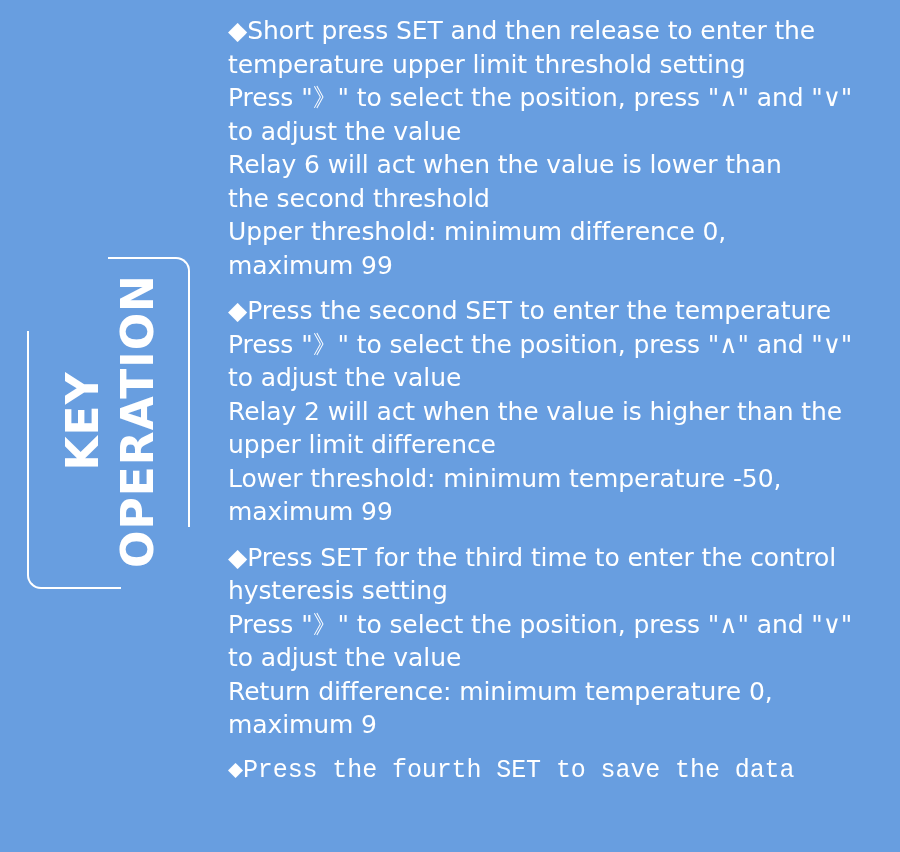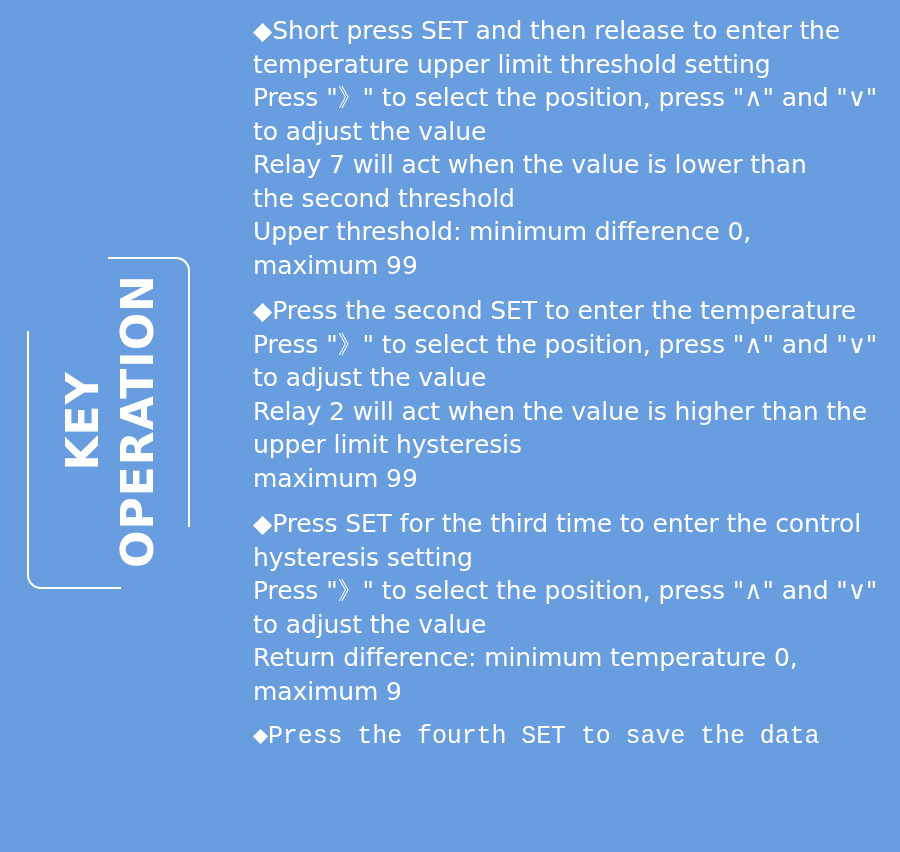--- a/index.html
+++ b/index.html
@@ -88,21 +88,20 @@
     margin-bottom: 12px;
   }
   .block:last-child { margin-bottom: 0; font-family: Liberation Mono, monospace; }
 
   .line {
     color: #ffffff;
     font-size: 25px;
     line-height: 33.5px;
     white-space: pre-wrap;
     letter-spacing: -0.1px;
-    margin-left: 25px;
   }
   .line.bulleted {
     text-indent: 0;
   }
 </style>
 </head>
 <body>
 
 <div class="page">
 
@@ -117,32 +116,33 @@
     </div>
   </div>
 
   <div class="content">
 
     <div class="block">
       <div class="line bulleted">◆Short press SET and then release to enter the</div>
       <div class="line">temperature upper limit threshold setting</div>
       <div class="line">Press "》" to select the position, press "∧" and "∨"</div>
       <div class="line">to adjust the value</div>
-      <div class="line">Relay 7 will act when the value is lower than</div>
+      <div class="line">Relay 6 will act when the value is lower than</div>
       <div class="line">the second threshold</div>
       <div class="line">Upper threshold: minimum difference 0,</div>
       <div class="line">maximum 99</div>
     </div>
 
     <div class="block">
       <div class="line bulleted">◆Press the second SET to enter the temperature</div>
       <div class="line">Press "》" to select the position, press "∧" and "∨"</div>
       <div class="line">to adjust the value</div>
       <div class="line">Relay 2 will act when the value is higher than the</div>
-      <div class="line">upper limit hysteresis</div>
+      <div class="line">upper limit difference</div>
+      <div class="line">Lower threshold: minimum temperature -50,</div>
       <div class="line">maximum 99</div>
     </div>
 
     <div class="block">
       <div class="line bulleted">◆Press SET for the third time to enter the control</div>
       <div class="line">hysteresis setting</div>
       <div class="line">Press "》" to select the position, press "∧" and "∨"</div>
       <div class="line">to adjust the value</div>
       <div class="line">Return difference: minimum temperature 0,</div>
       <div class="line">maximum 9</div>

